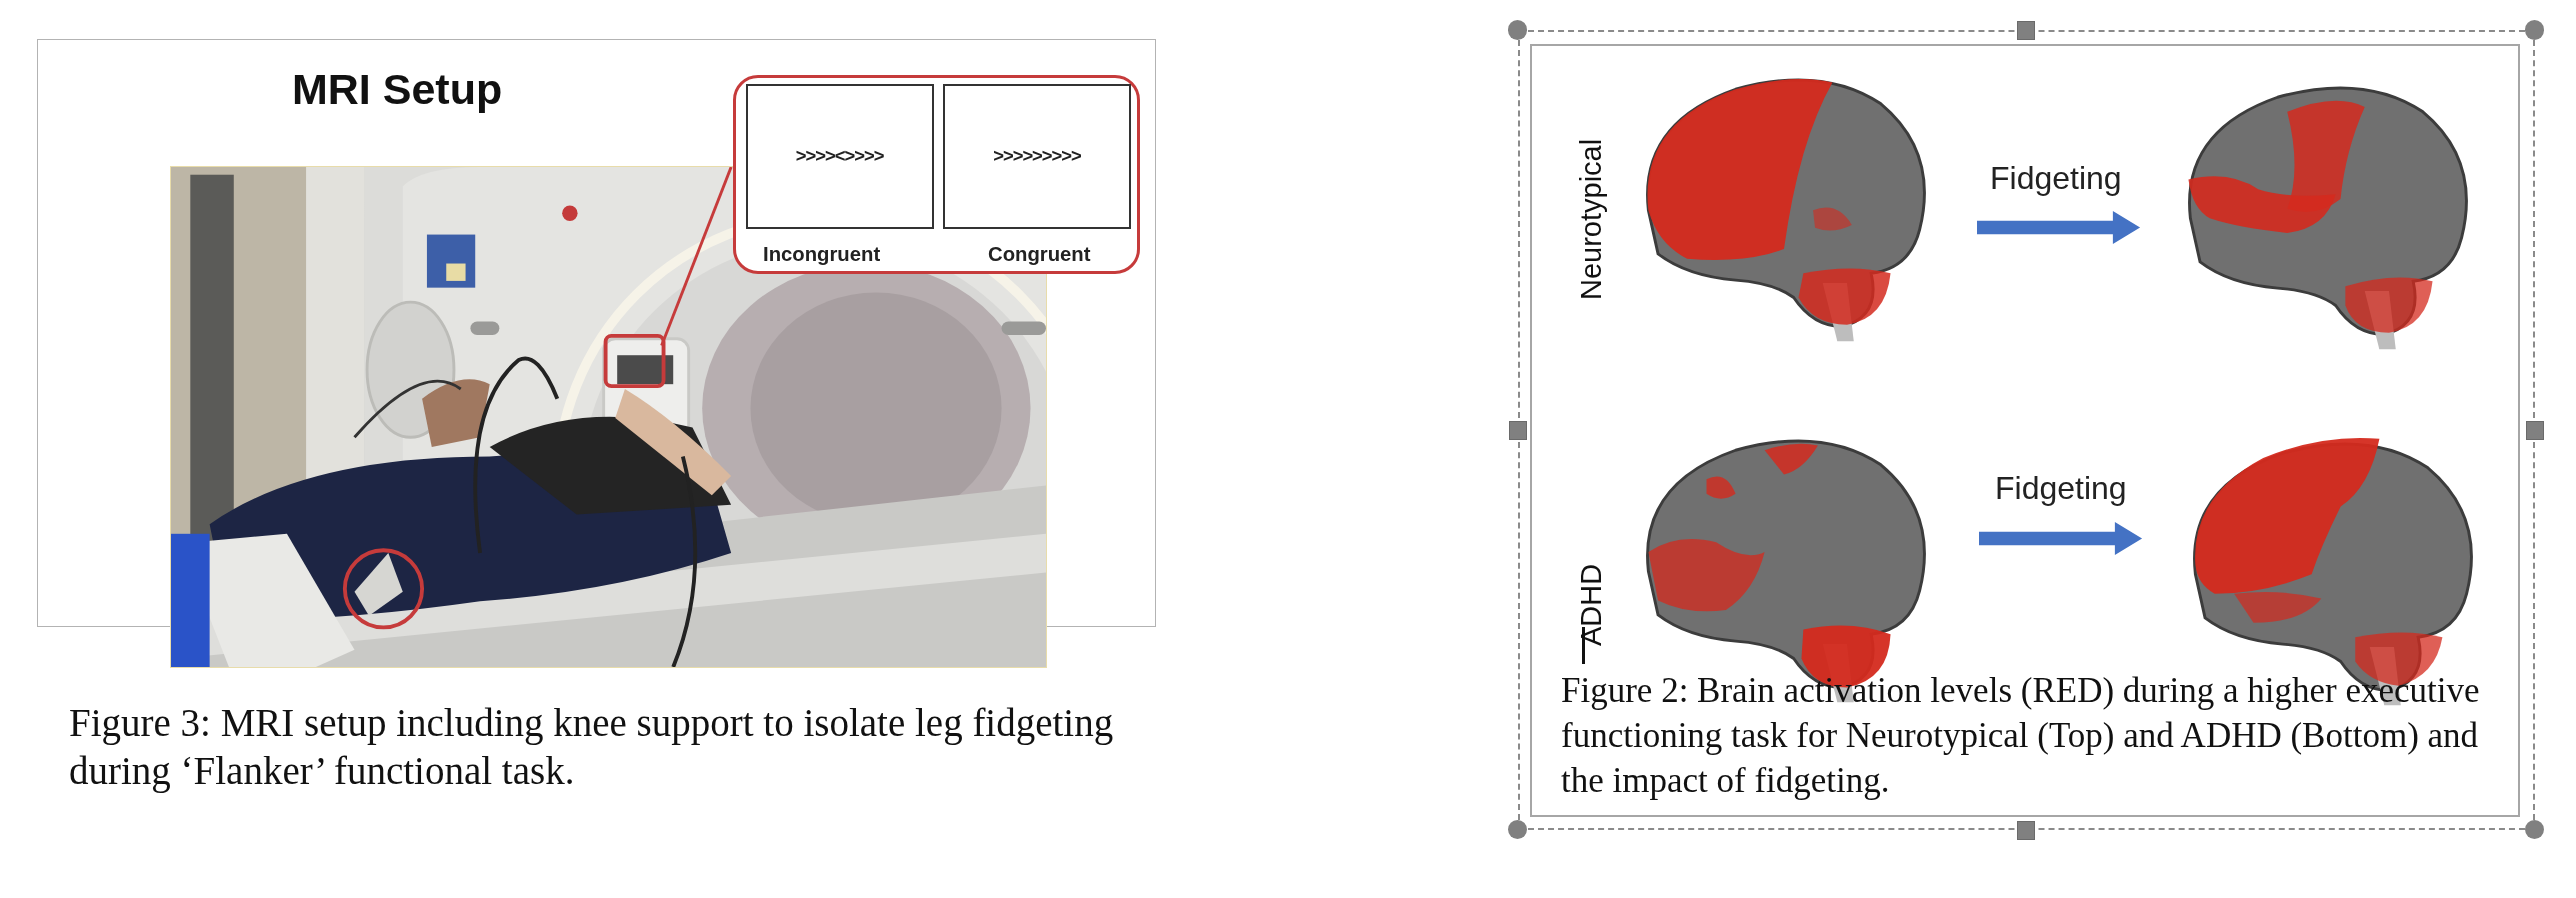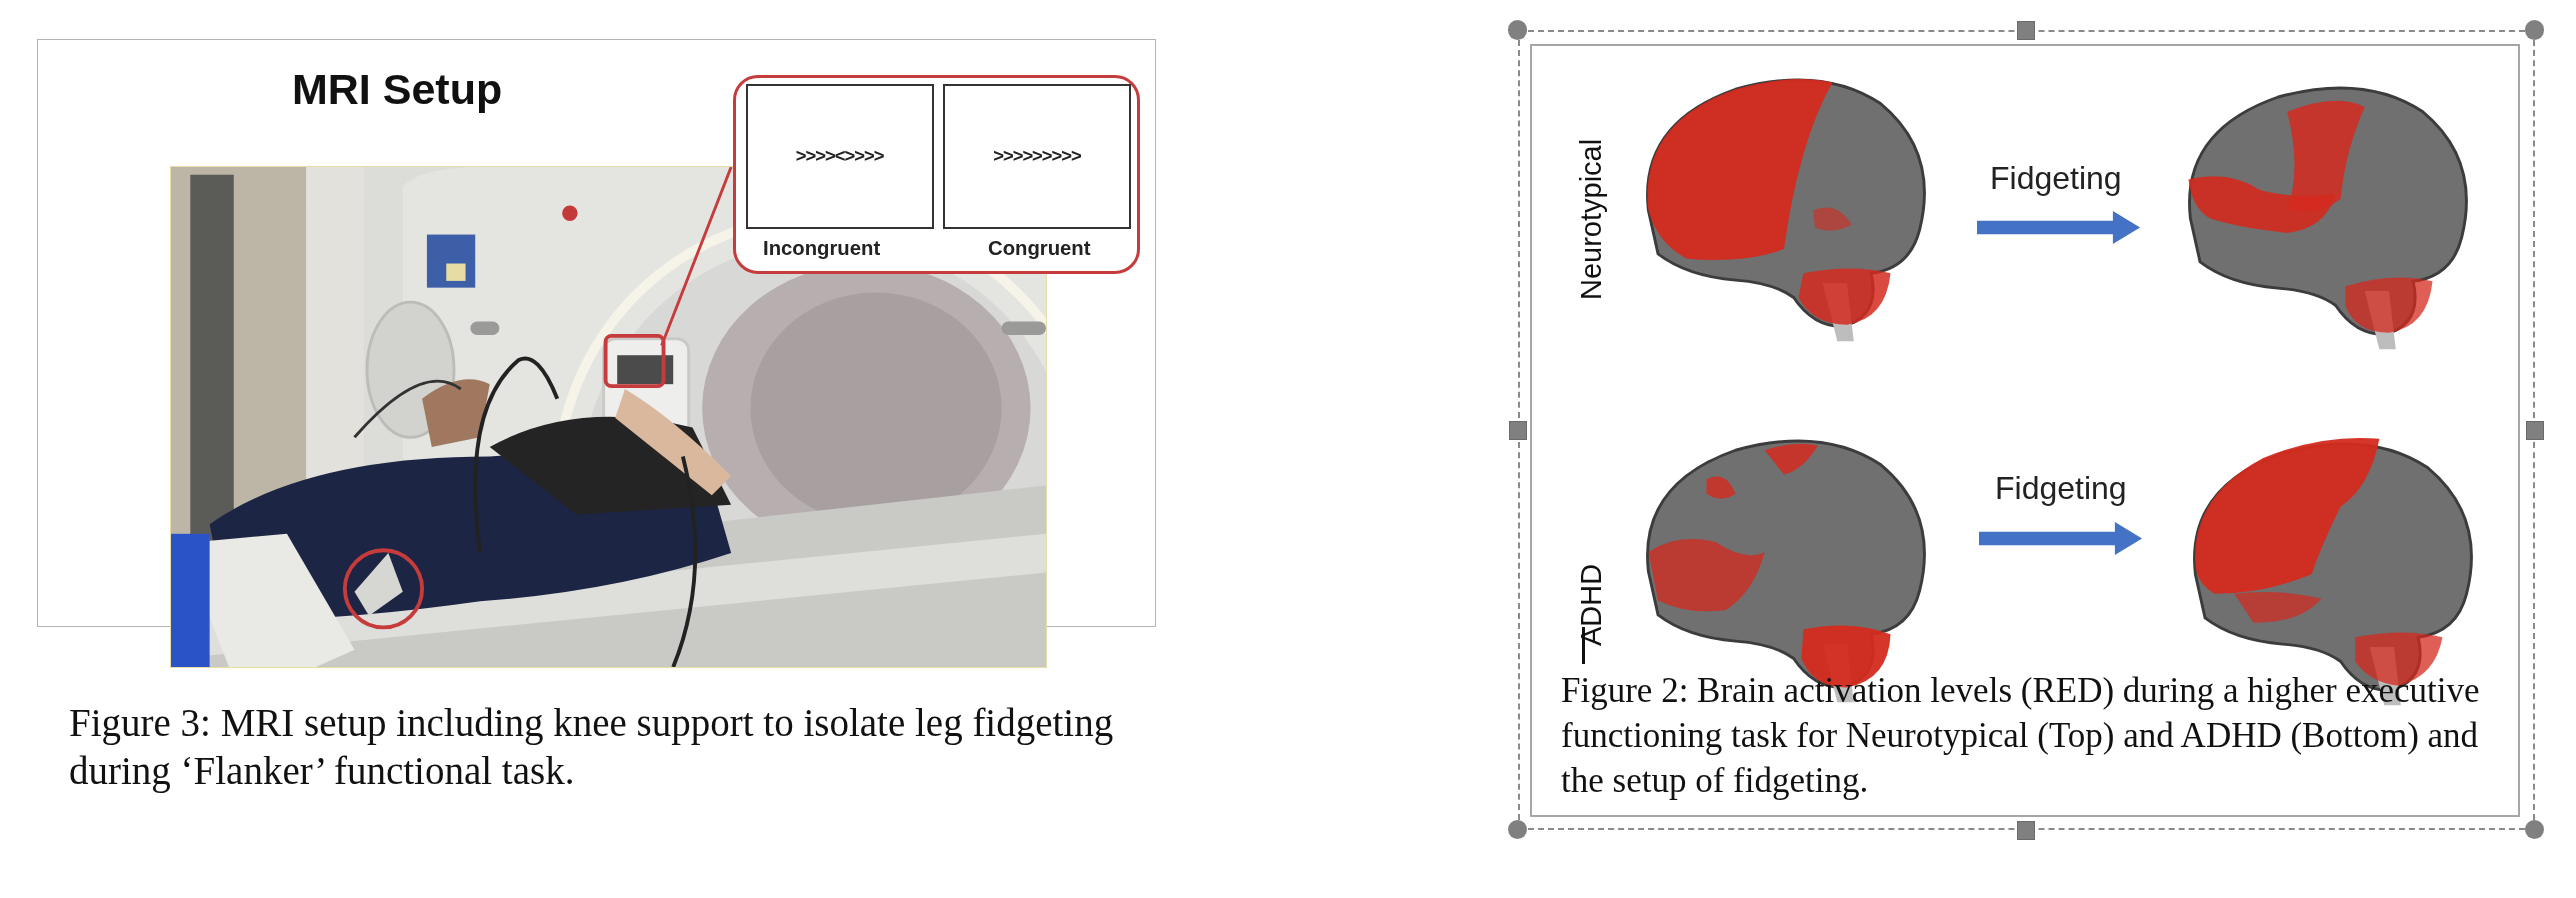--- a/index.html
+++ b/index.html
@@ -29,21 +29,21 @@
     border: 3.9px solid #c63b3b; border-radius: 25px; background: #fff; box-sizing: border-box;
   }
   .stim {
     position: absolute; top: 5.8px; width: 188px; height: 145px; border: 2.9px solid #333;
     box-sizing: border-box; background: #fff; display: flex; align-items: center; justify-content: center;
     font-family: "Liberation Sans", sans-serif; font-weight: bold; font-size: 18.4px; color: #222; letter-spacing: -1px;
   }
   .stim.a { left: 9.7px; }
   .stim.b { left: 207px; }
   .stim-label {
-    position: absolute; top: 159px; font-family: "Liberation Sans", sans-serif; font-weight: bold;
+    position: absolute; top: 165px; font-family: "Liberation Sans", sans-serif; font-weight: bold;
     font-size: 20.3px; color: #222; text-align: right;
   }
   .stim-label.a { left: 27px; }
   .stim-label.b { left: 252px; }
 
   .caption-left {
     position: absolute; left: 31px; top: 659px; width: 1056px;
     font-family: "Liberation Serif", serif; font-size: 39px; line-height: 48px; color: #111;
   }
 
@@ -193,15 +193,15 @@
 
   <svg class="brain" style="left:644px; top:383px;" width="310" height="281" viewBox="0 0 320 290">
     <path d="M 20 150 Q 10 60 110 25 Q 200 0 260 40 Q 320 90 300 170 Q 290 210 250 215 Q 260 260 220 270 Q 190 270 170 240 Q 150 225 110 222 Q 60 218 30 195 Z" fill="#707070" stroke="#3c3c3c" stroke-width="3"></path>
     <path d="M 200 225 L 215 285 L 232 285 L 225 225 Z" fill="#bdbdbd"></path>
     <path d="M 20 140 Q 15 70 90 30 Q 150 5 210 10 Q 200 60 170 80 Q 150 120 140 150 Q 90 170 40 170 Q 22 160 20 140 Z" fill="#d42a1e" opacity="0.95"></path>
     <path d="M 60 170 Q 110 165 150 175 Q 130 200 80 200 Z" fill="#d42a1e" opacity="0.7"></path>
     <path d="M 185 215 Q 235 205 275 215 Q 268 255 230 265 Q 200 262 185 240 Z" fill="#d42a1e" opacity="0.75"></path>
   </svg>
 
   <div class="text-cursor"></div>
-  <div class="caption-right">Figure 2: Brain activation levels (RED) during a higher executive functioning task for Neurotypical (Top) and ADHD (Bottom) and the setup of fidgeting.</div>
+  <div class="caption-right">Figure 2: Brain activation levels (RED) during a higher executive functioning task for Neurotypical (Top) and ADHD (Bottom) and the impact of fidgeting.</div>
 </div>
 
 
 </body></html>

